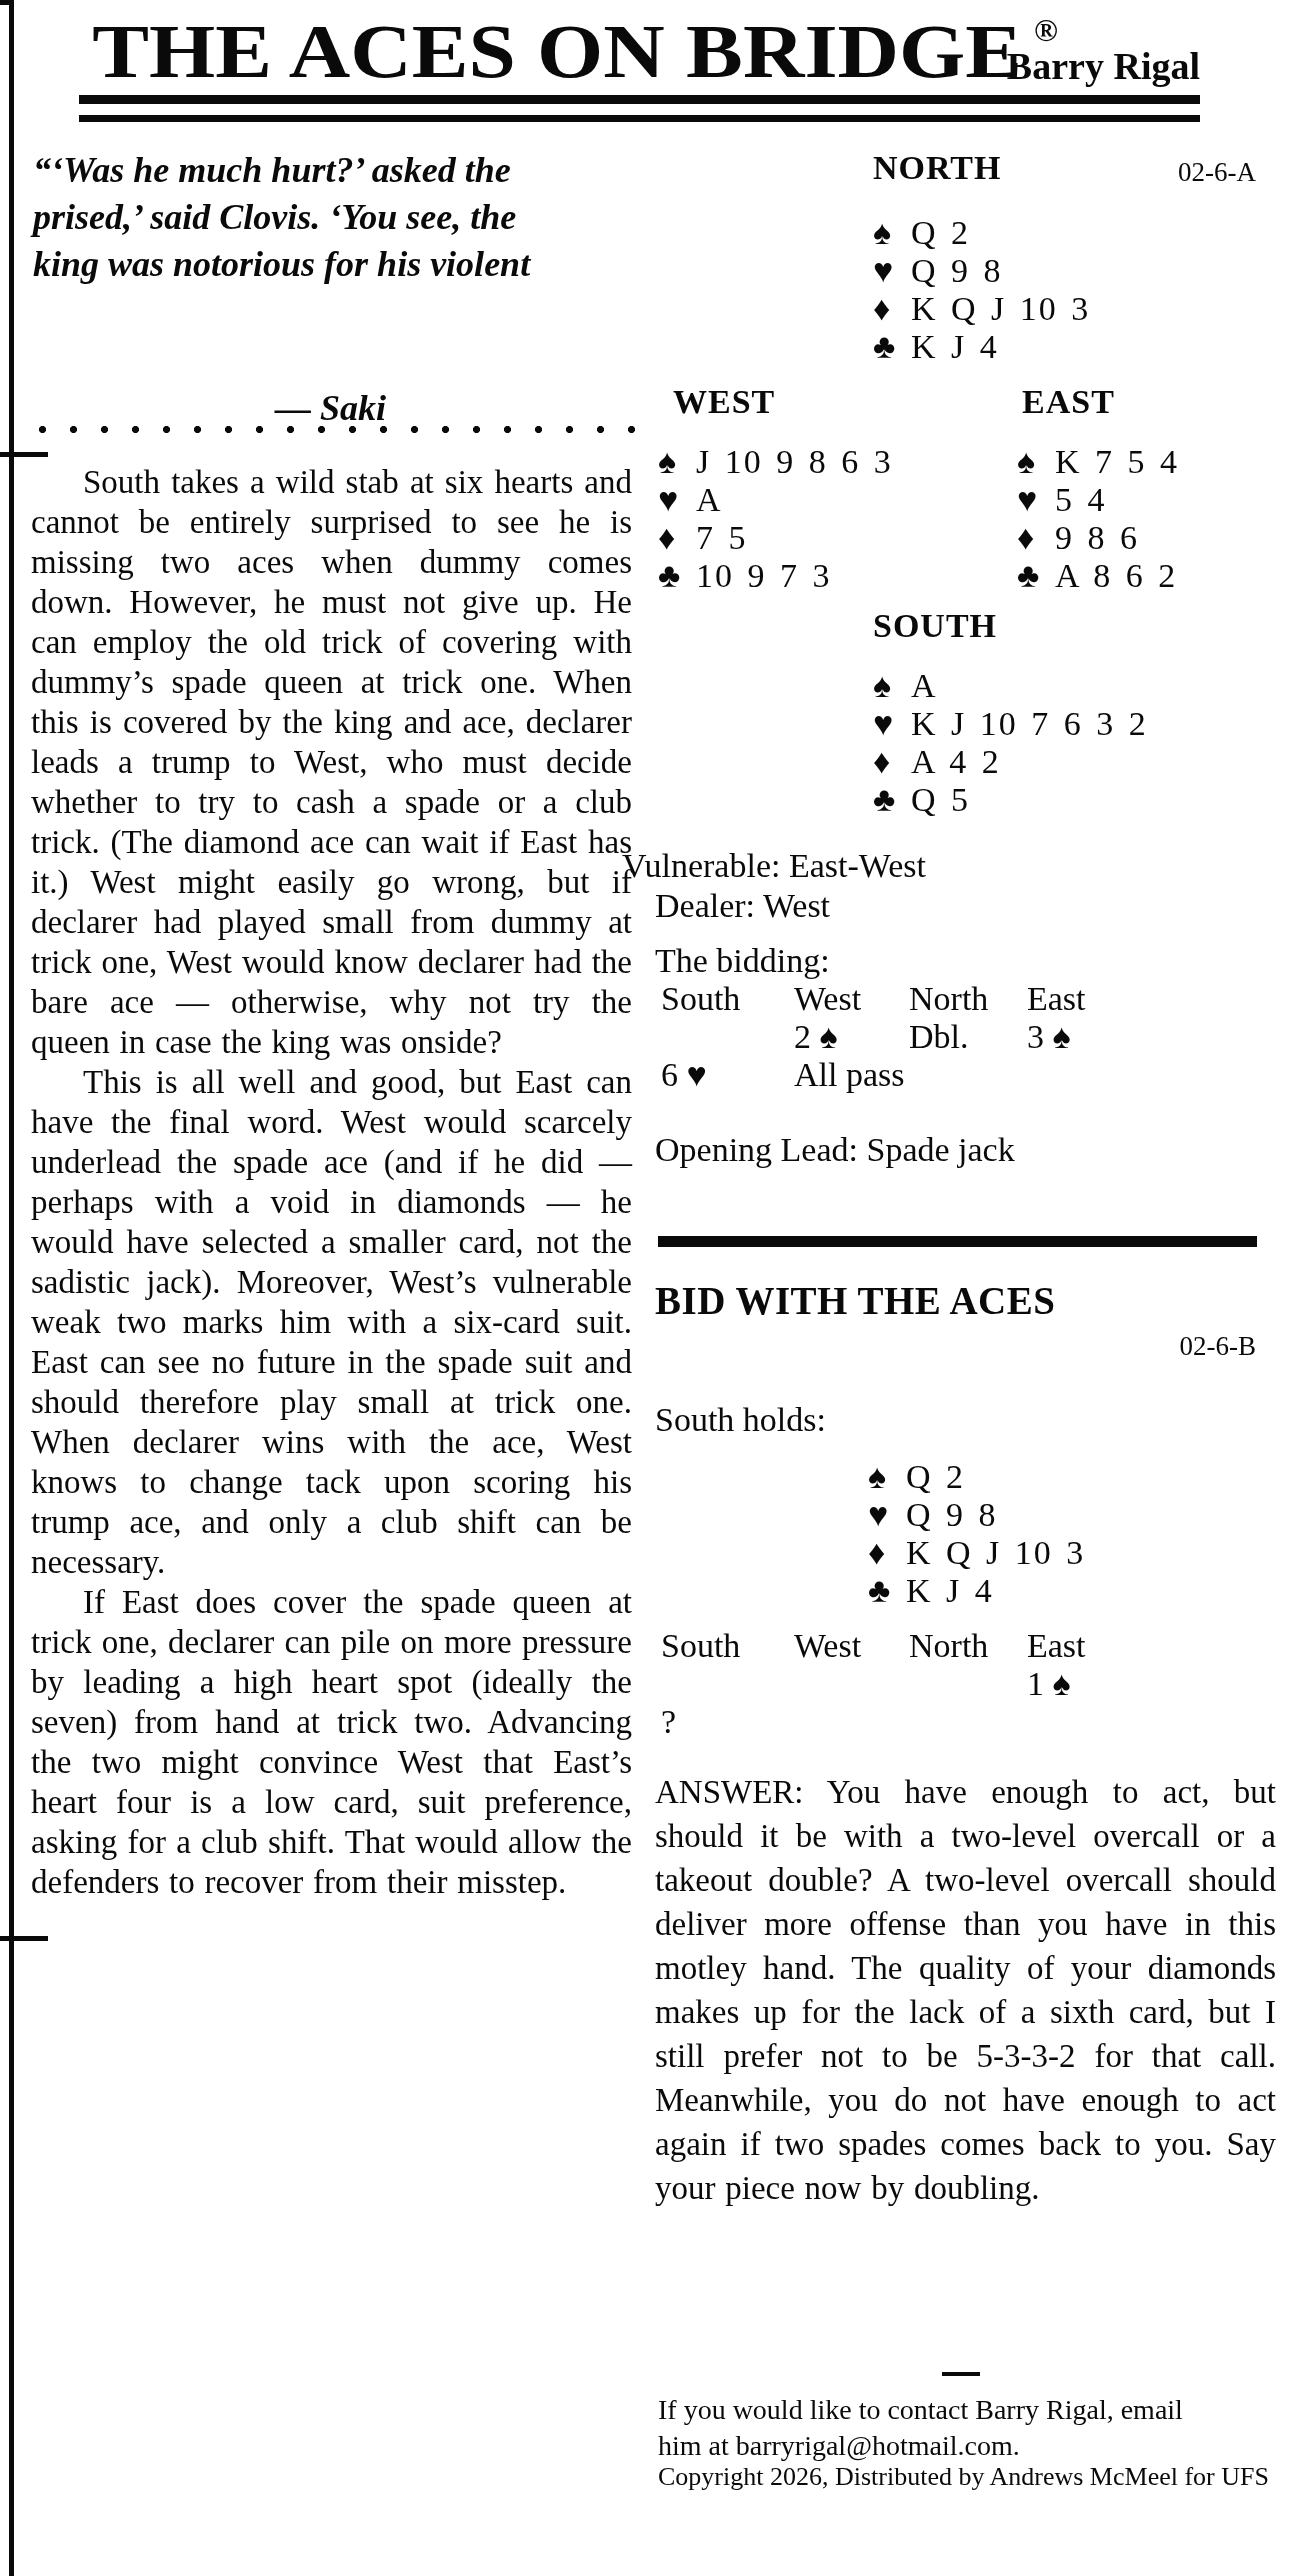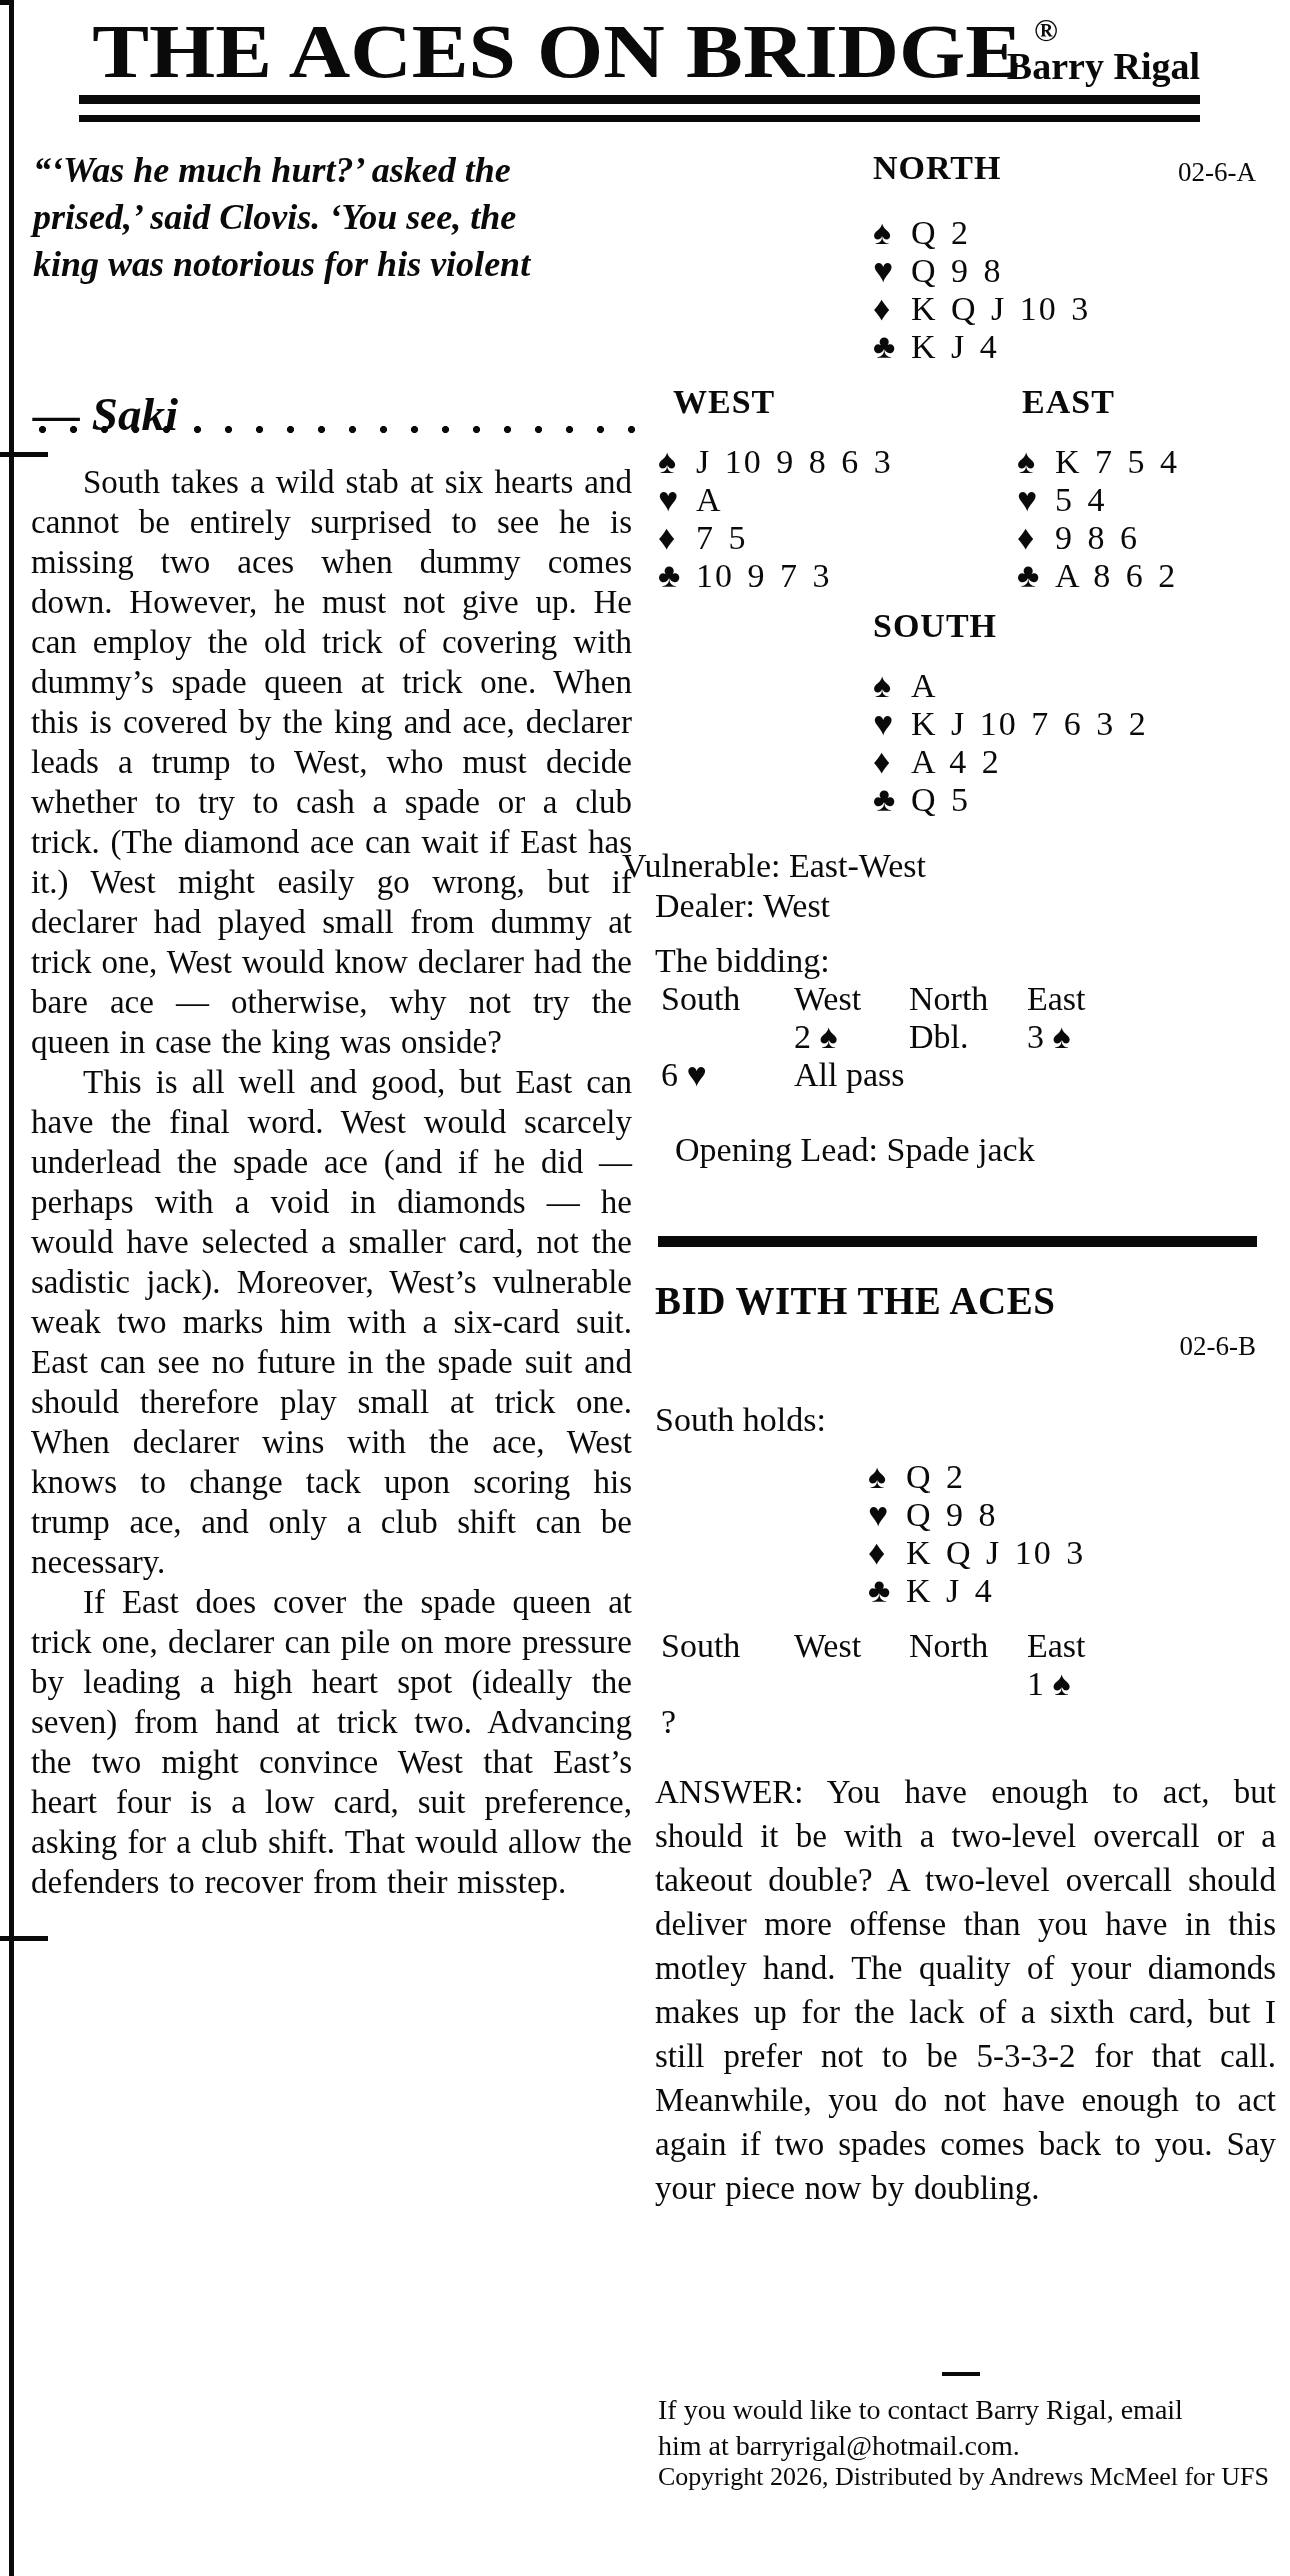--- a/index.html
+++ b/index.html
@@ -17,22 +17,22 @@
   .masthead-svg{position:absolute;left:91px;top:12px;}
   .reg-mark{position:absolute;left:1034px;top:12px;font-size:32px;font-weight:700;}
   .byline{position:absolute;left:922px;top:44px;width:278px;text-align:right;
           font-size:38px;font-weight:700;white-space:nowrap;}
   .bar1{position:absolute;left:79px;top:95px;width:1121px;height:9px;background:#0a0a0a;}
   .bar2{position:absolute;left:79px;top:115px;width:1121px;height:7px;background:#0a0a0a;}
 
   
   .quote{position:absolute;left:33px;top:147px;width:603px;
          font-style:italic;font-weight:700;font-size:36px;line-height:47px;}
-  .quote-attr{position:absolute;left:33px;top:387px;width:595px;text-align:left;
-              font-style:italic;font-weight:700;font-size:47px;}
+  .quote-attr{position:absolute;left:33px;top:387px;width:595px;text-align:center;
+              font-style:italic;font-weight:700;font-size:36px;}
   .dots{position:absolute;left:38px;top:425px;width:597px;height:9px;
         background-image:radial-gradient(circle at 4.5px 4.5px,#0a0a0a 3.2px,rgba(0,0,0,0) 3.9px);
         background-size:31px 9px;background-repeat:repeat-x;}
   .article{position:absolute;left:31px;top:462px;width:601px;
            font-size:33px;line-height:40px;text-align:justify;text-justify:inter-word;}
   .article p{margin:0;text-indent:52px;word-spacing:1.5px;}
 
   
   .pos-label{position:absolute;font-weight:700;font-size:34px;letter-spacing:1px;white-space:nowrap;}
   .deal-id{position:absolute;width:198px;text-align:right;font-size:27px;white-space:nowrap;}
@@ -137,21 +137,21 @@
     <span class="bid-cell">Dbl.</span>
     <span class="bid-cell">3 ♠</span>
   </div>
   <div class="bid-row">
     <span class="bid-cell">6 ♥</span>
     <span class="bid-cell">All pass</span>
     <span class="bid-cell"></span>
     <span class="bid-cell"></span>
   </div>
 </div>
-<div class="rc-line" style="left:655px;top:1131px;margin-left:20px;">Opening Lead: Spade jack</div>
+<div class="rc-line" style="left:655px;top:1131px;">Opening Lead: Spade jack</div>
 
 <div class="divider"></div>
 <div class="section-heading">BID WITH THE ACES</div>
 <div class="deal-id" style="left:1058px;top:1331px;">02-6-B</div>
 <div class="rc-line" style="left:655px;top:1401px;">South holds:</div>
 
 <div class="hand" style="left:868px;top:1438px;">
   <div><span class="suit">♠</span><span class="cards">Q 2</span></div>
   <div><span class="suit">♥</span><span class="cards">Q 9 8</span></div>
   <div><span class="suit">♦</span><span class="cards">K Q J 10 3</span></div>

